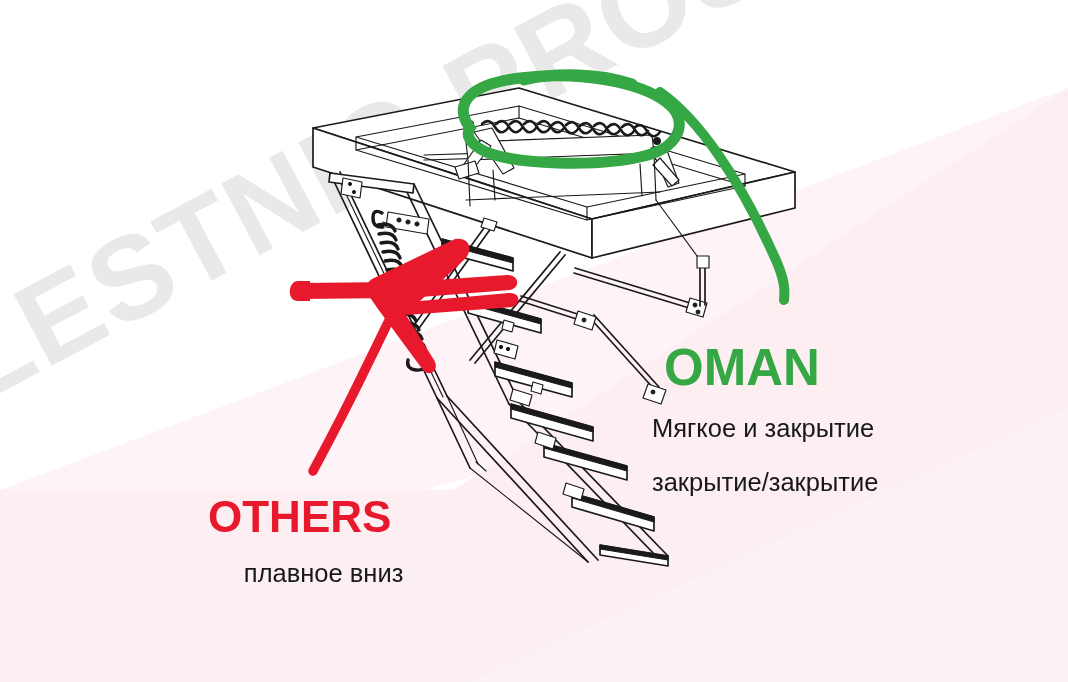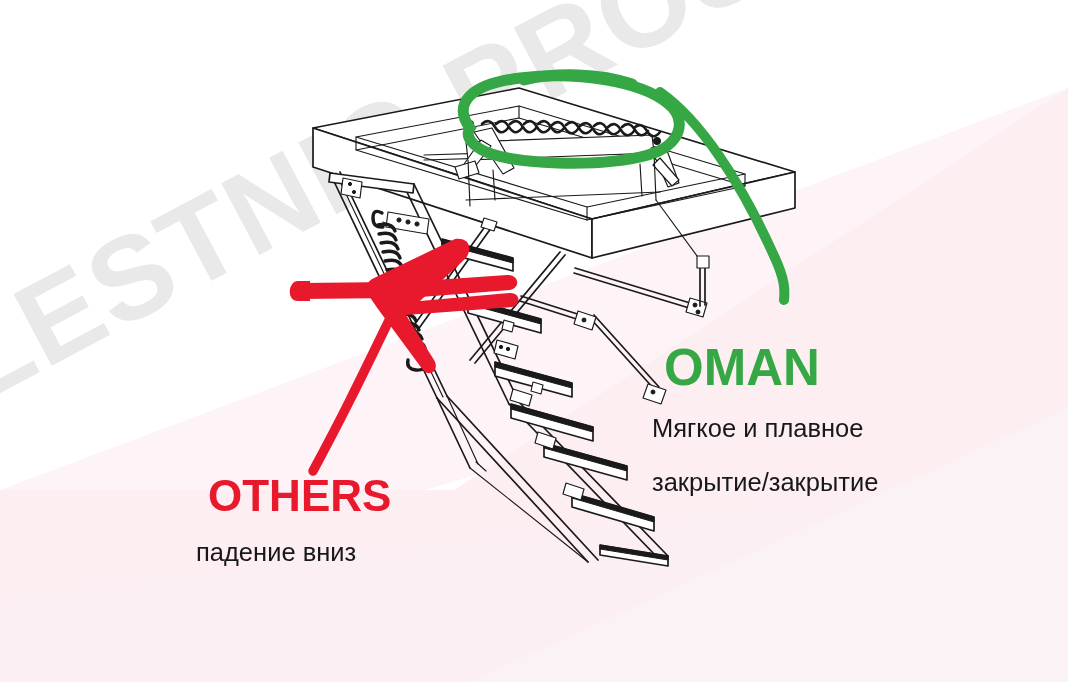--- a/index.html
+++ b/index.html
@@ -54,21 +54,21 @@
   .callout .sub{
     margin:0;
     color:#17181c;
     white-space:nowrap;
   }
 
   #callout-oman{left:652px;top:330px;}
   #callout-oman .headline{font-size:51px;color:#35a845;letter-spacing:0px;}
   #callout-oman .sub{font-size:25.5px;margin-top:17px;line-height:1.47;}
 
-  #callout-others{left:196px;top:462px;}
+  #callout-others{left:196px;top:483px;text-align:right;}
   #callout-others .headline{font-size:44px;color:#e8192c;letter-spacing:0px;}
   #callout-others .sub{font-size:25.5px;margin-top:16px;line-height:1.47;}
 </style>
 </head>
 <body>
 
 <div id="stage">
 
   <svg class="bg-layer" viewBox="0 0 1068 682" width="1068" height="682" preserveAspectRatio="none">
 
@@ -303,22 +303,22 @@
 
       <path d="M298,281 C288,281 286,301 298,301 L310,301 L310,281 Z" fill="#e8192c"></path>
 
       <path d="M396,306 C390,318 370,360 350,400 C334,432 320,458 313,471" fill="none" stroke="#e8192c" stroke-width="9.5" stroke-linecap="round"></path>
     </g>
 
   </svg>
 
   <div class="callout" id="callout-oman">
     <div class="headline">OMAN</div>
-    <div class="sub">Мягкое и плавное</div>
+    <div class="sub">Мягкое и закрытие</div>
     <div class="sub">закрытие/закрытие</div>
   </div>
 
   <div class="callout" id="callout-others">
     <div class="headline">OTHERS</div>
-    <div class="sub">падение вниз</div>
+    <div class="sub">плавное вниз</div>
   </div>
 
 </div>
 
 </body></html>

